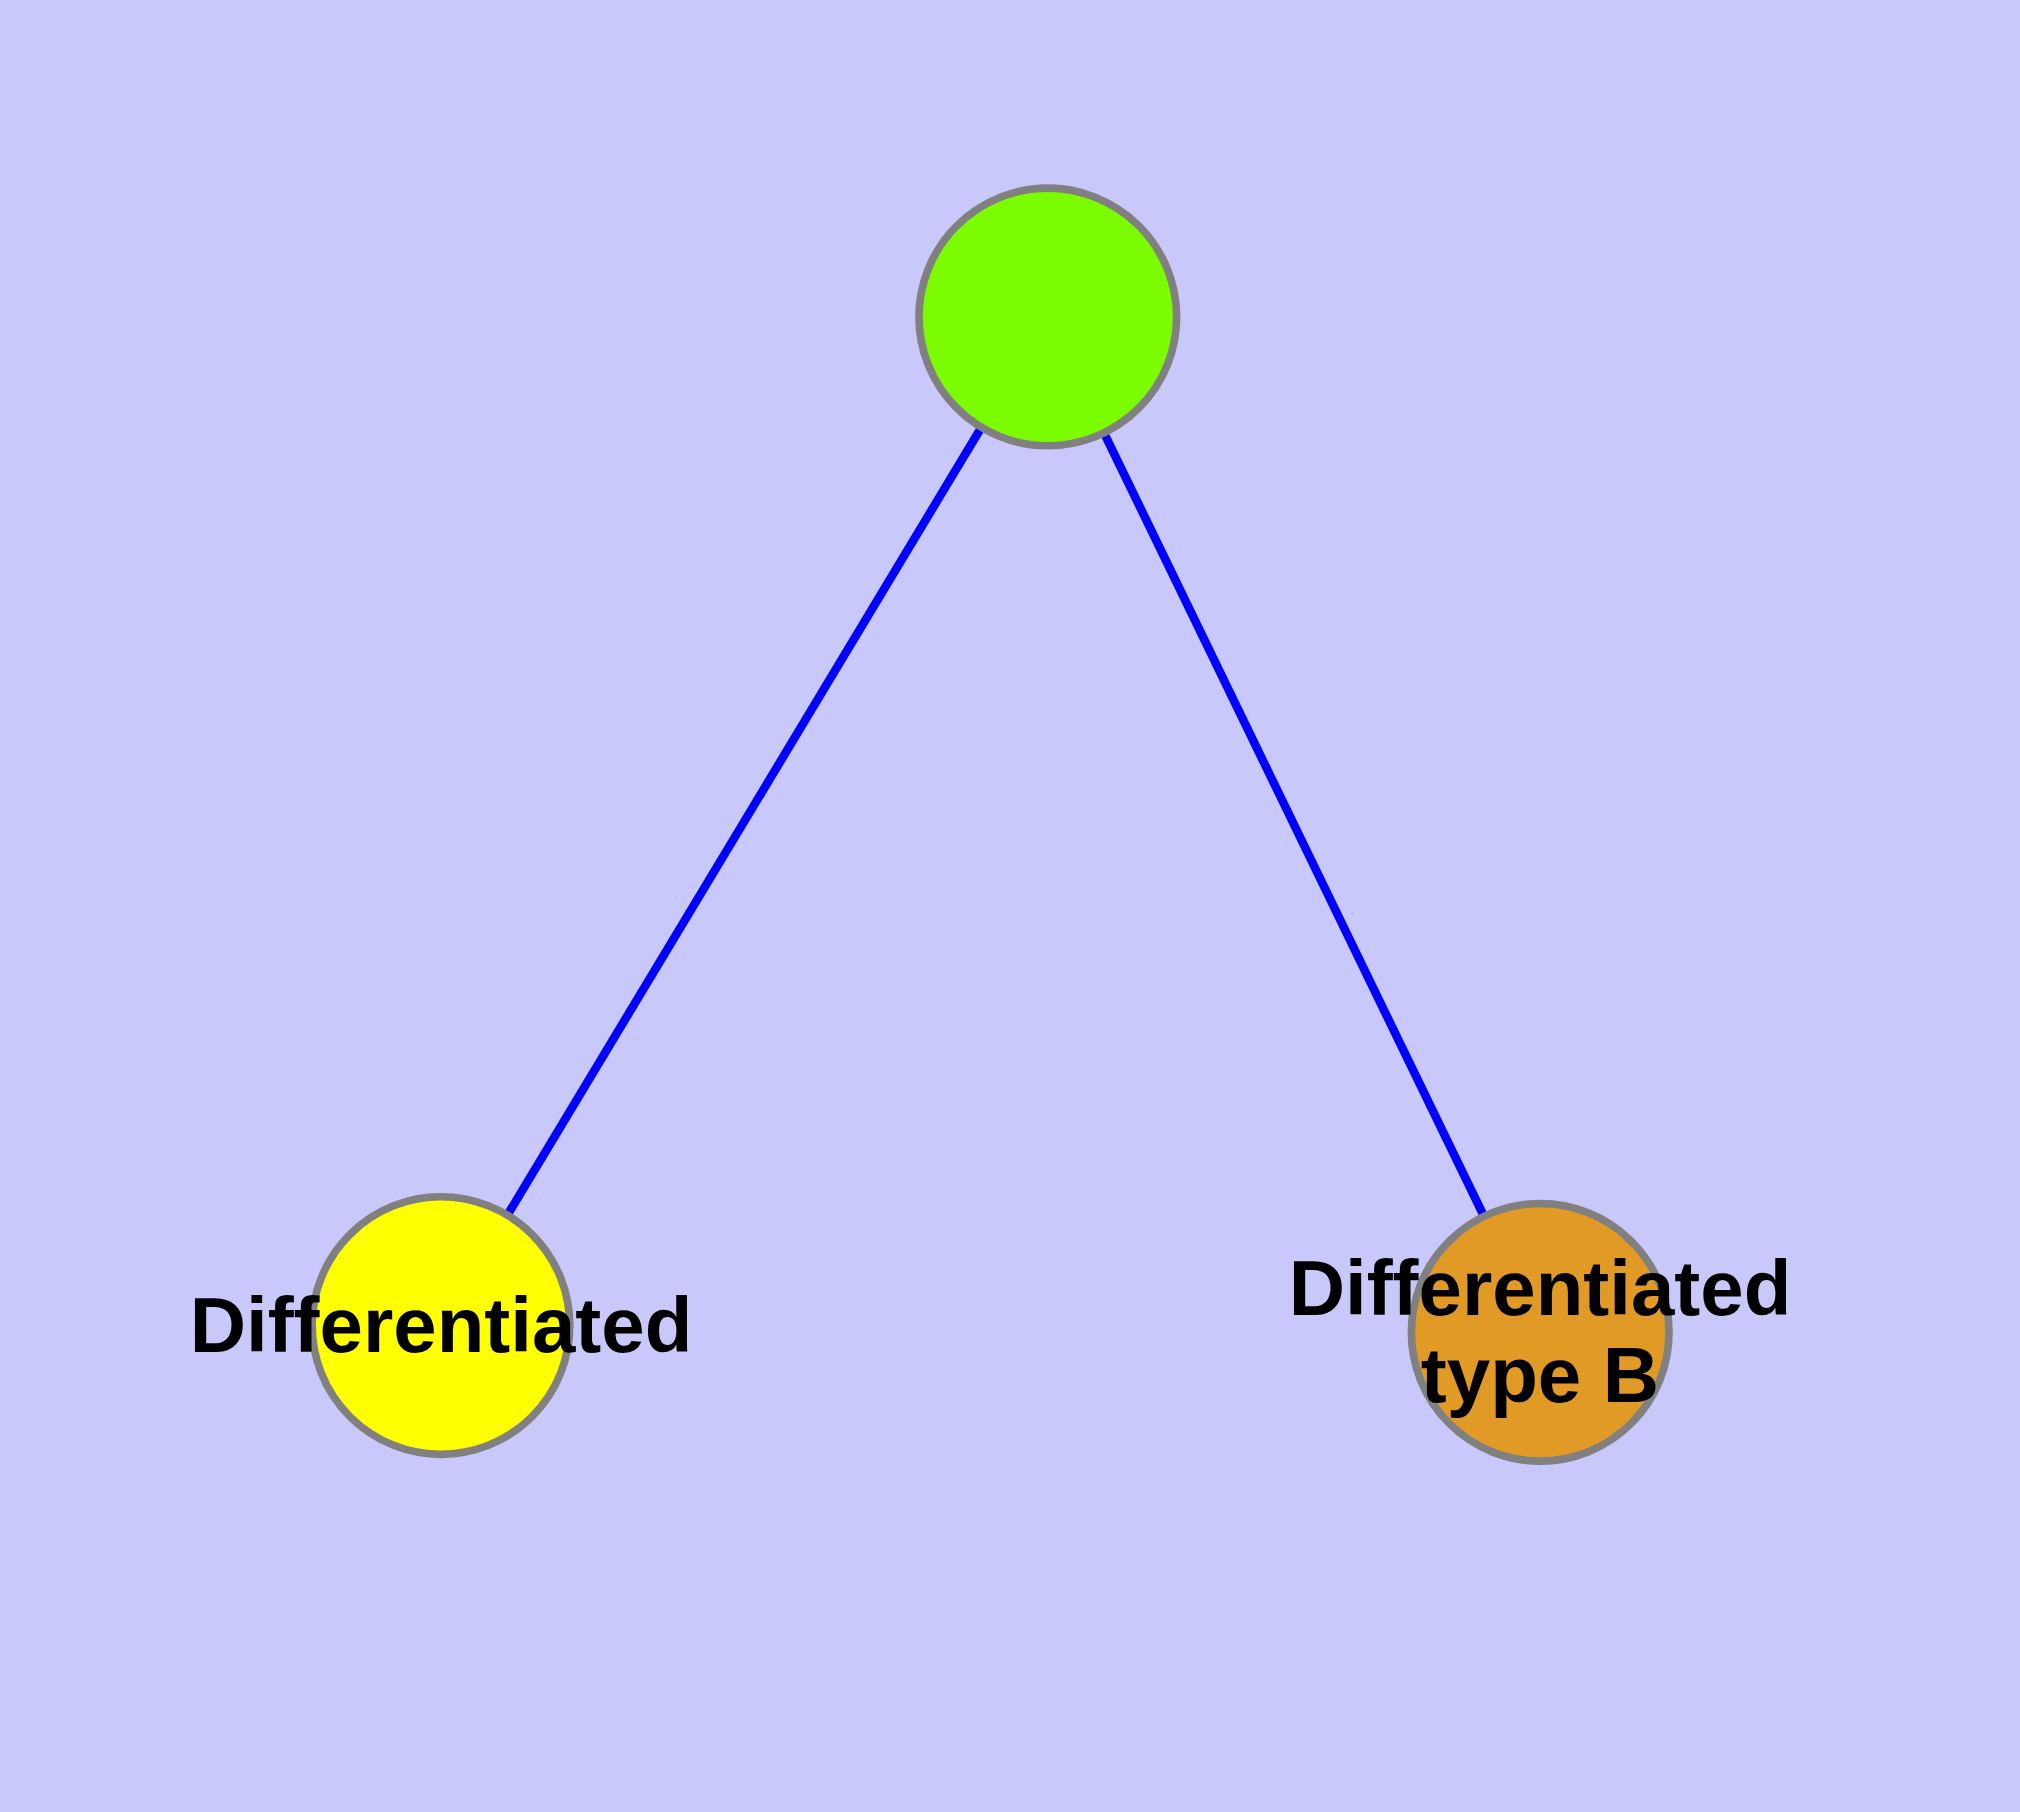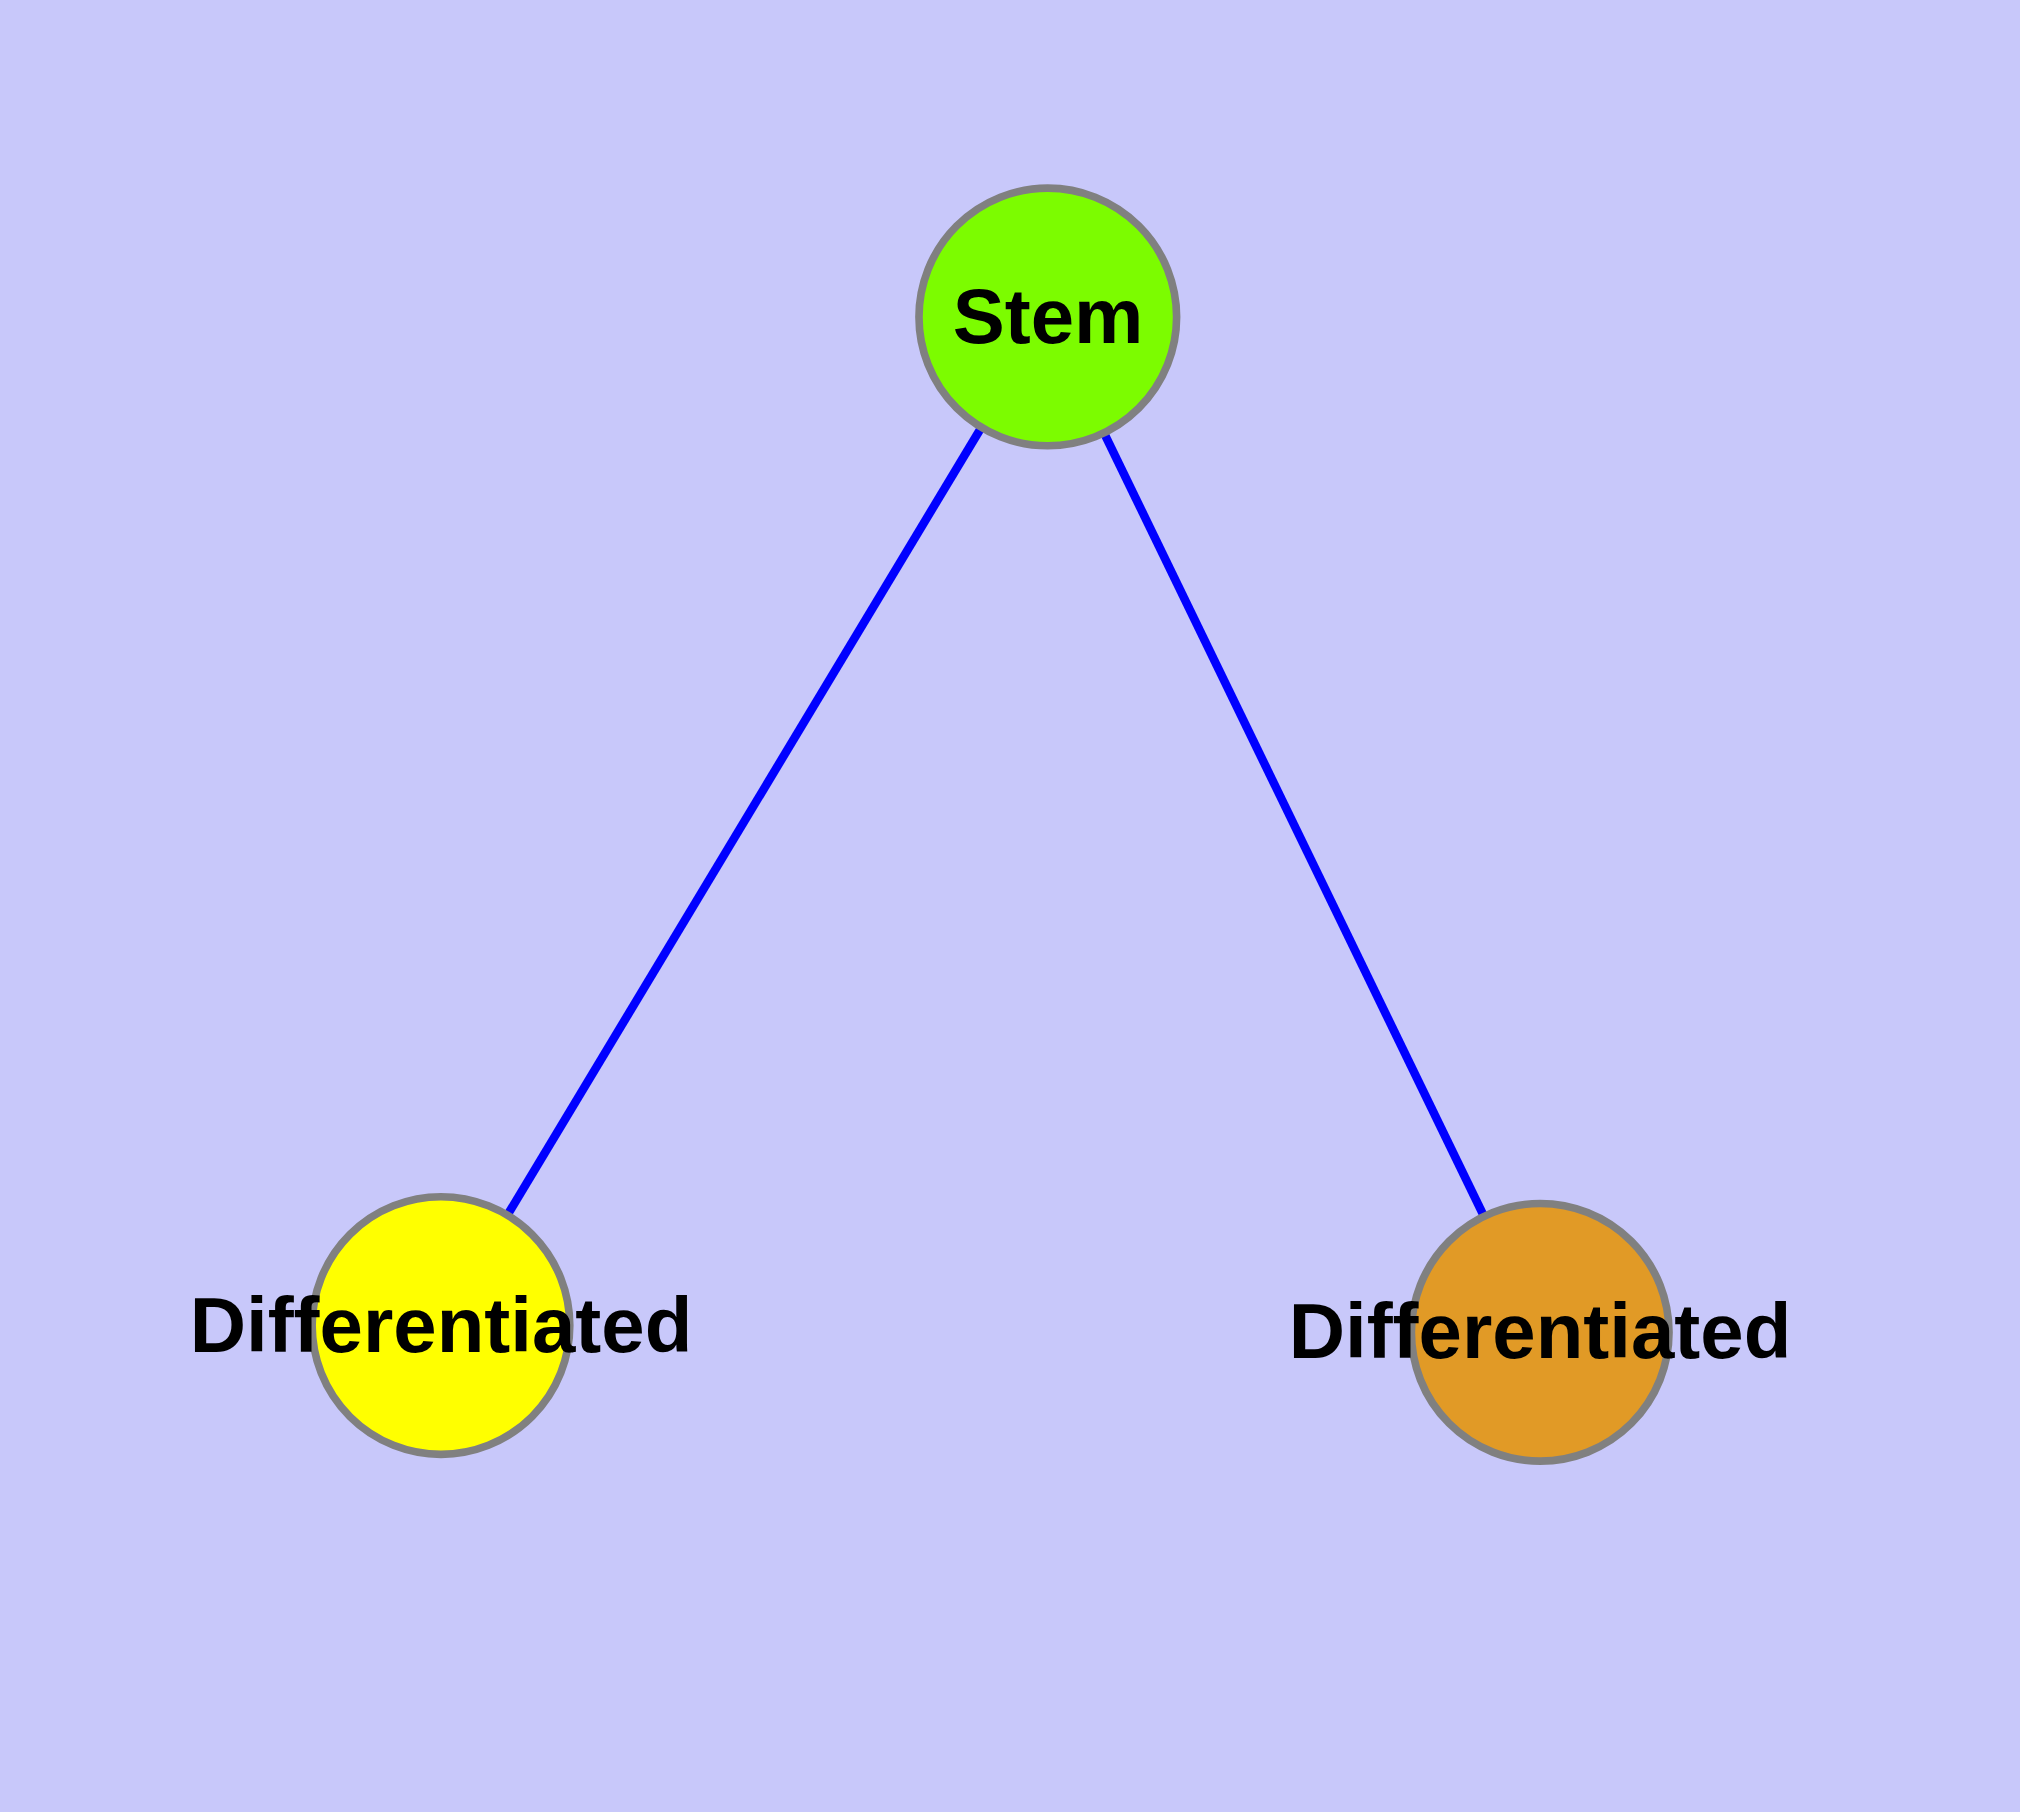--- a/index.html
+++ b/index.html
@@ -49,20 +49,19 @@
       <line x1="1300.5821149654184" y1="507.1658756085563" x2="1752.4178850345816" y2="1438.8341243914438" stroke="#0000ff" stroke-width="10" stroke-linecap="butt" id="edge-b"></line>
     </g>
 
     <g>
       <circle id="node-stem" cx="1236" cy="374" r="152" fill="#7cfc00" stroke="#808080" stroke-width="9"></circle>
       <circle id="node-diff-a" cx="520" cy="1564" r="152" fill="#ffff00" stroke="#808080" stroke-width="9"></circle>
       <circle id="node-diff-b" cx="1817" cy="1572" r="152" fill="#e19a26" stroke="#808080" stroke-width="9"></circle>
     </g>
   </svg>
 
-  <div class="node-label label-stem" id="label-stem" style="left: 1048px; top: 317px; color: rgb(0, 0, 0);">Stem</div>
 
   <div class="node-label label-typea" id="label-diff-a" style="left: 441px; top: 1326px; color: rgb(0, 0, 0);"><span>Differentiated</span><br></div>
 
-  <div class="node-label label-typeb" id="label-diff-b" style="left: 1540px; top: 1332px; color: rgb(0, 0, 0);"><span>Differentiated</span><br></div>
+  <div class="node-label label-typeb" id="label-diff-b" style="left: 1540px; top: 1332px; color: rgb(0, 0, 0);"><span>Differentiated</span><br><span>type B</span></div>
 
 </div>
 
 
 </body></html>

